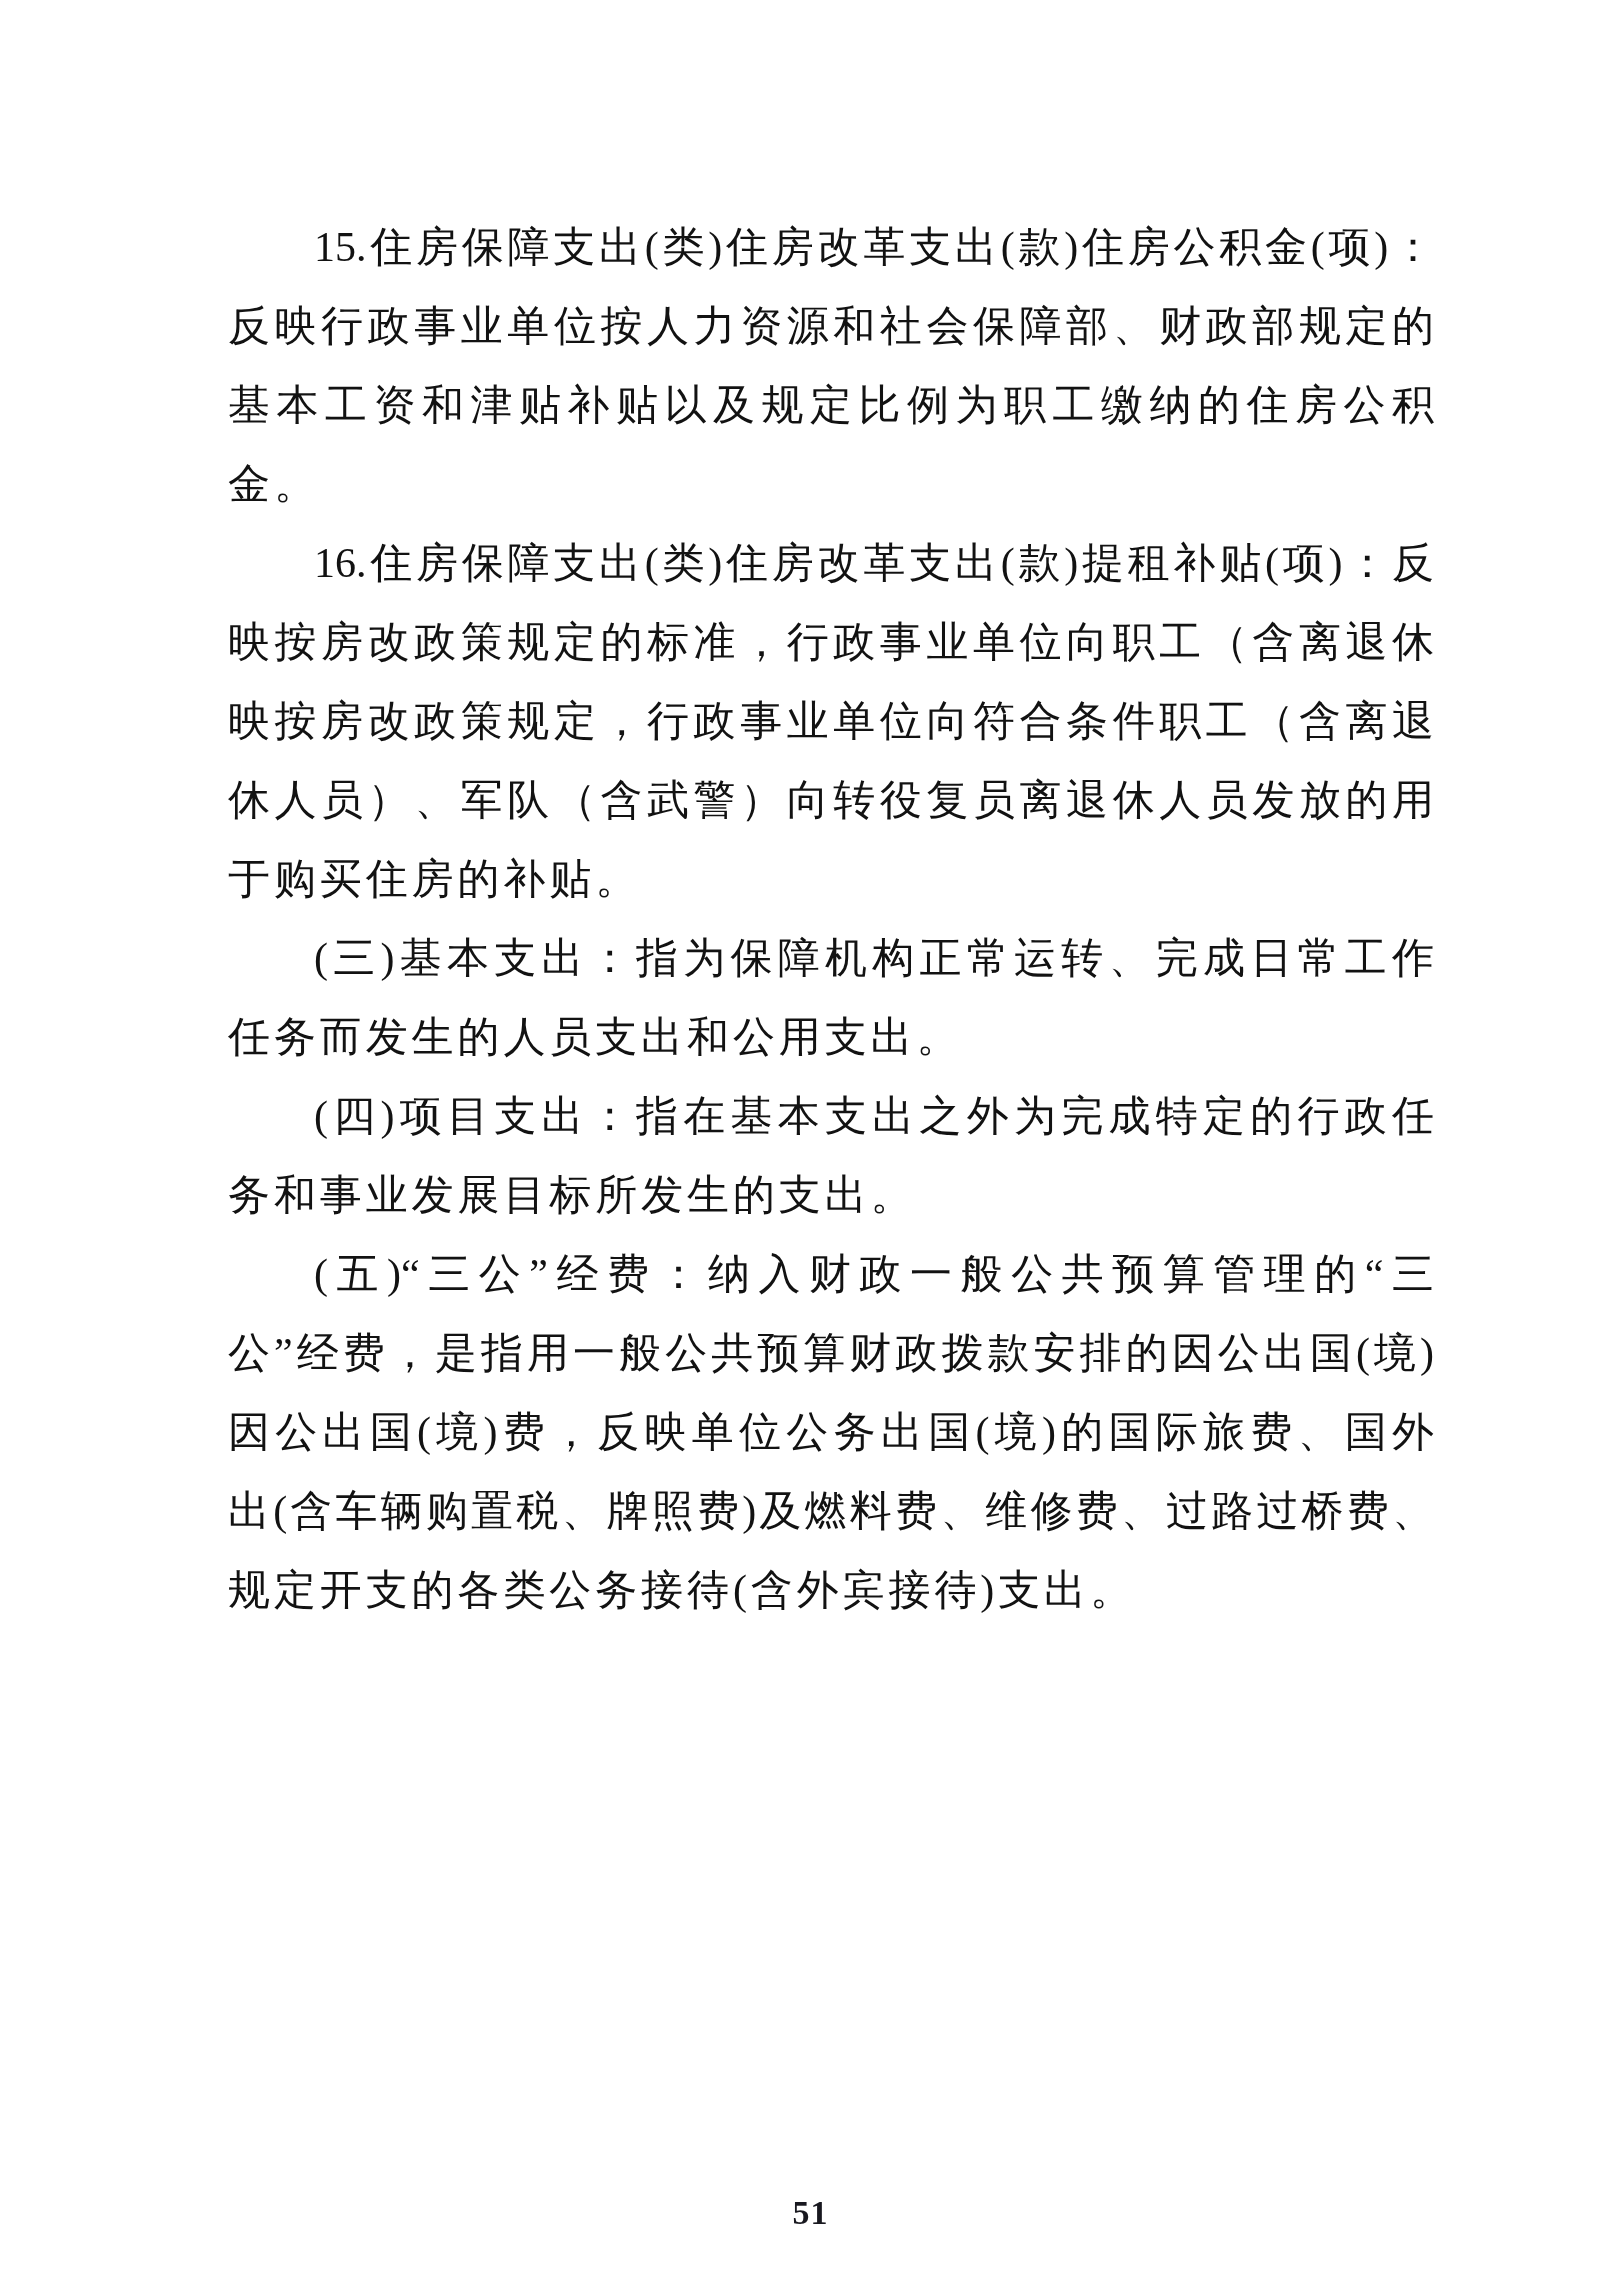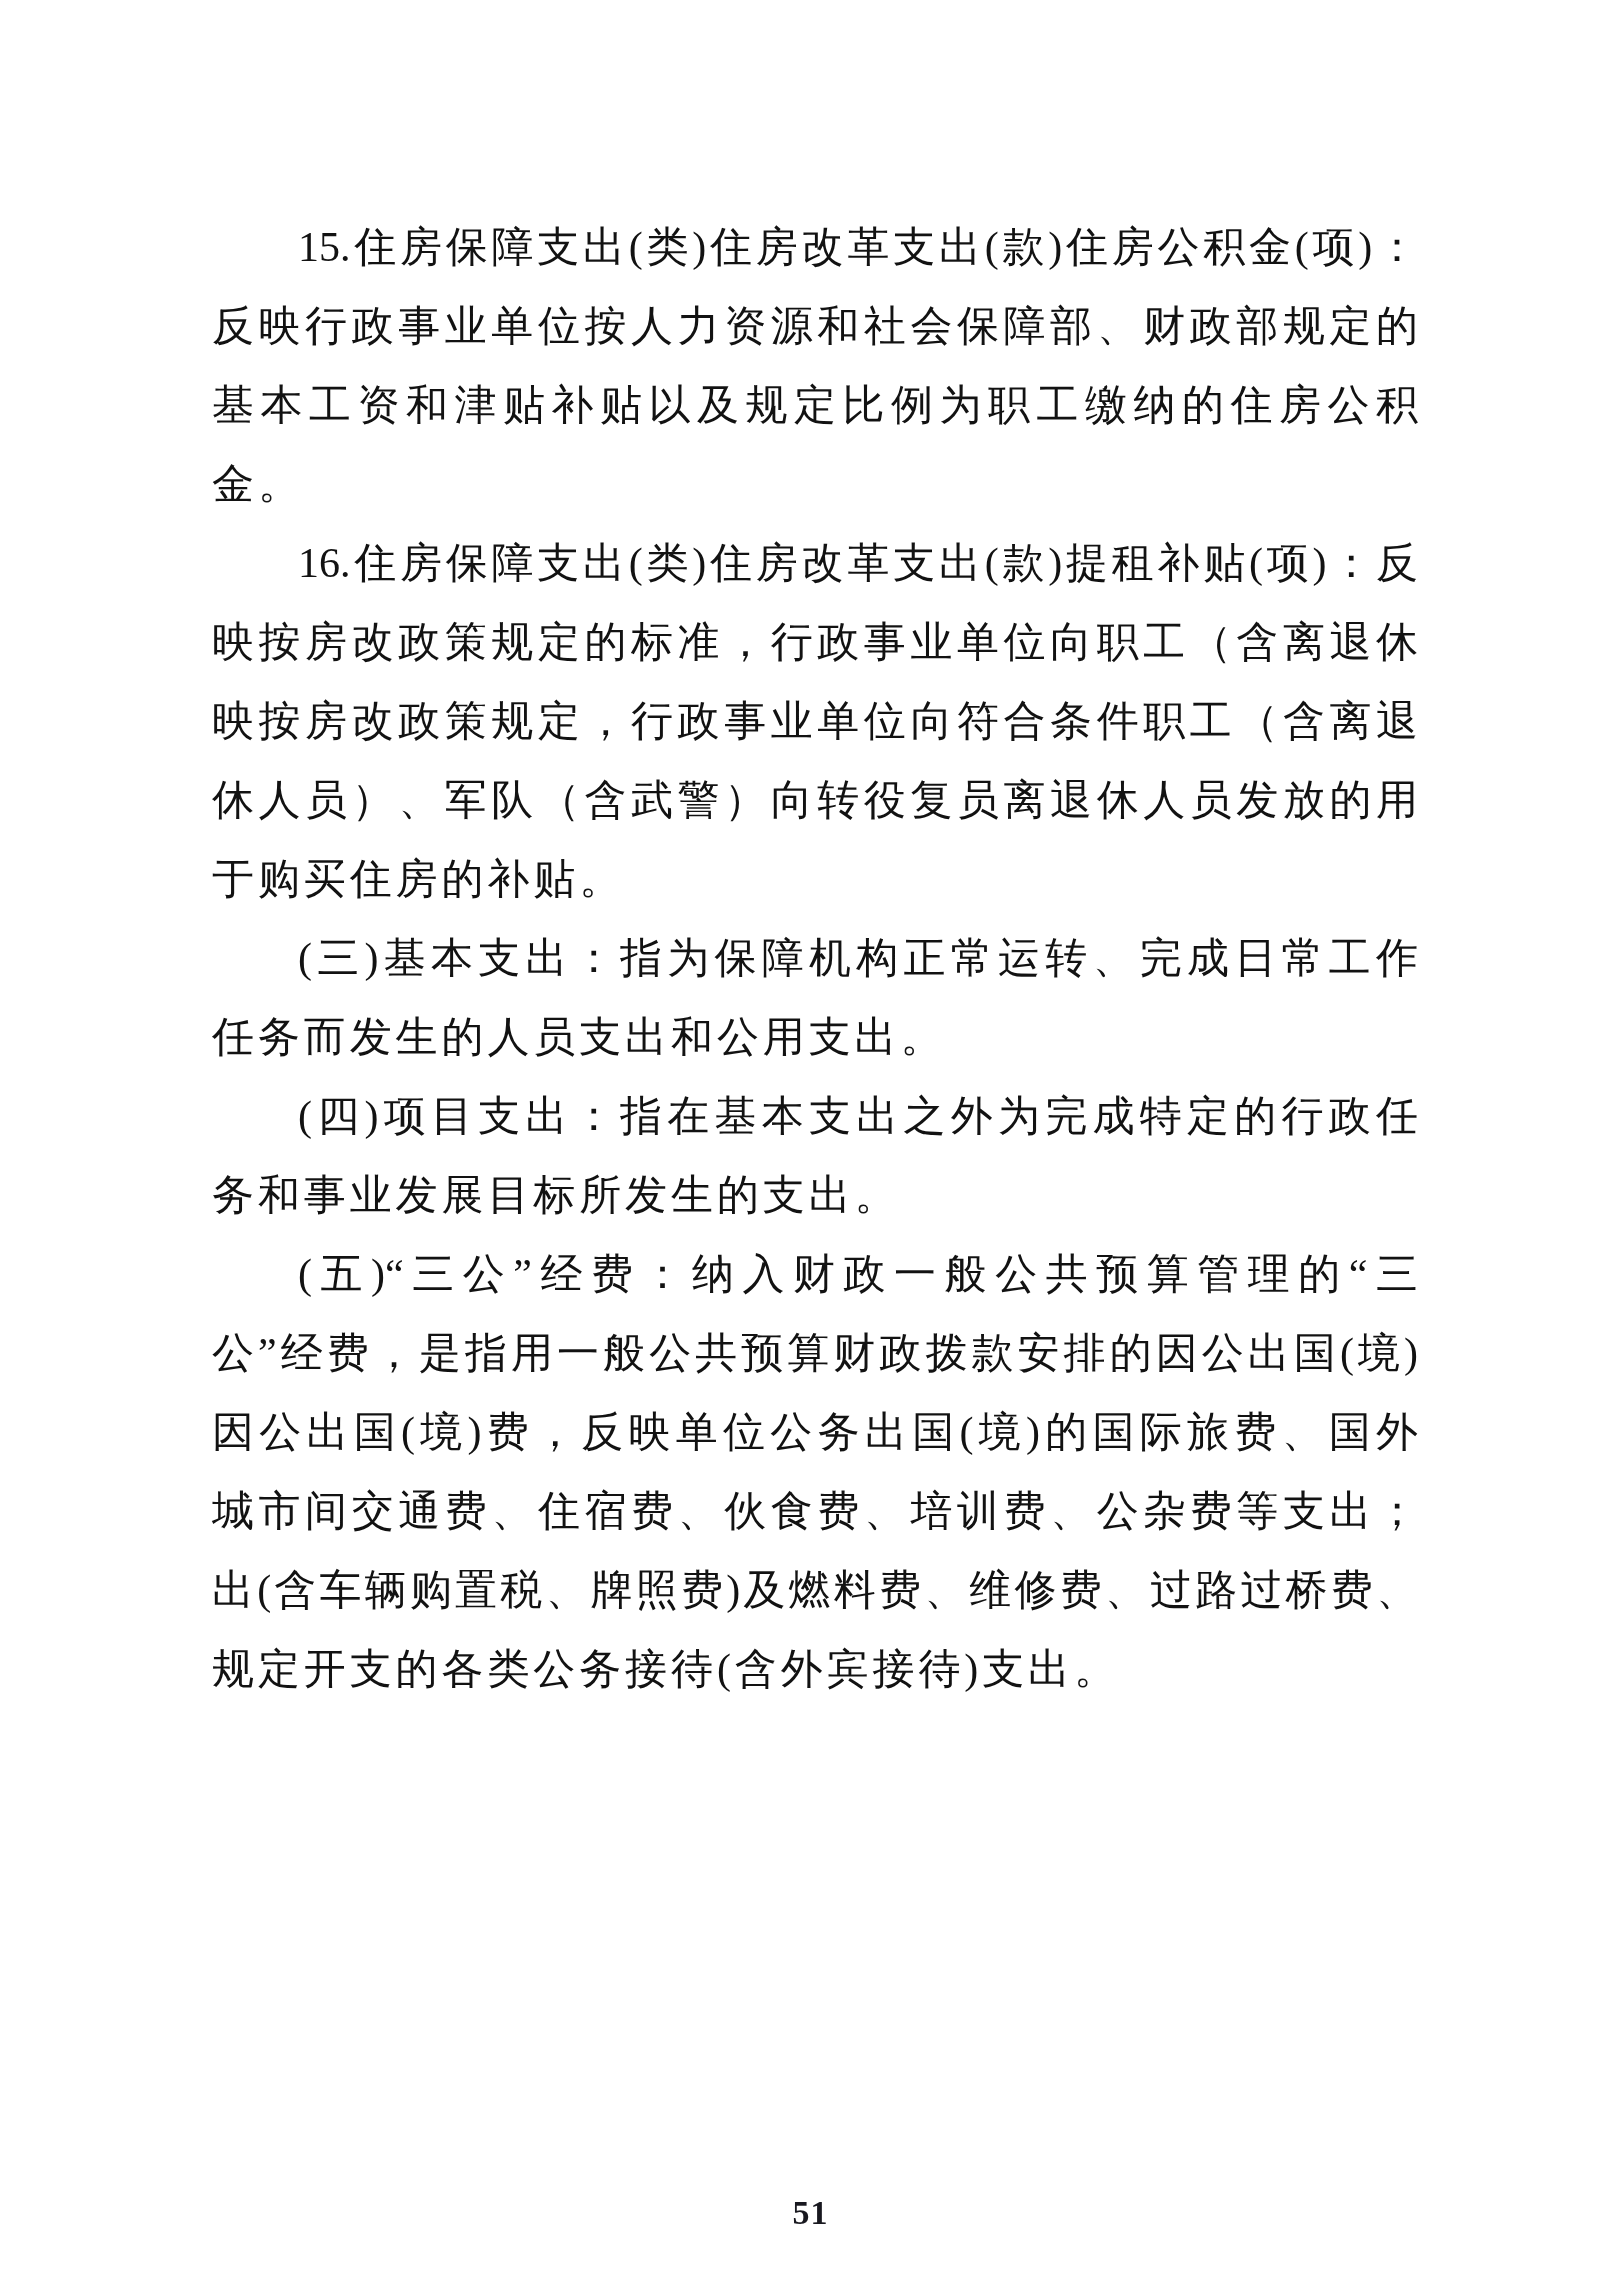--- a/index.html
+++ b/index.html
@@ -10,21 +10,21 @@
   .page {
     position: relative;
     width: 1621px;
     height: 2293px;
     background: #ffffff;
     overflow: hidden;
     font-family: "Liberation Serif", "DejaVu Serif", serif;
   }
   .doc-body {
     position: absolute;
-    left: 212px;
+    left: 228px;
     top: 208px;
     width: 1206px;
     color: #121212;
   }
   .line {
     height: 79px;
     line-height: 79px;
     font-size: 42px;
     letter-spacing: 3.9px;
     white-space: normal;
@@ -66,21 +66,20 @@
       <div class="line j">映按房改政策规定，行政事业单位向符合条件职工（含离退</div>
       <div class="line j">休人员）、军队（含武警）向转役复员离退休人员发放的用</div>
       <div class="line">于购买住房的补贴。</div>
       <div class="line j ind">(三)基本支出：指为保障机构正常运转、完成日常工作</div>
       <div class="line">任务而发生的人员支出和公用支出。</div>
       <div class="line j ind">(四)项目支出：指在基本支出之外为完成特定的行政任</div>
       <div class="line">务和事业发展目标所发生的支出。</div>
       <div class="line j ind">(五)“三公”经费：纳入财政一般公共预算管理的“三</div>
       <div class="line j">公”经费，是指用一般公共预算财政拨款安排的因公出国(境)</div>
       <div class="line j">因公出国(境)费，反映单位公务出国(境)的国际旅费、国外</div>
-      <div class="line j">城市间交通费、住宿费、伙食费、培训费、公杂费等支出；</div>
       <div class="line j">出(含车辆购置税、牌照费)及燃料费、维修费、过路过桥费、</div>
       <div class="line">规定开支的各类公务接待(含外宾接待)支出。</div>
     </div>
   <div class="footer">
     <span class="pagenum">51</span>
   </div>
 </div>
 
 
 </body></html>

